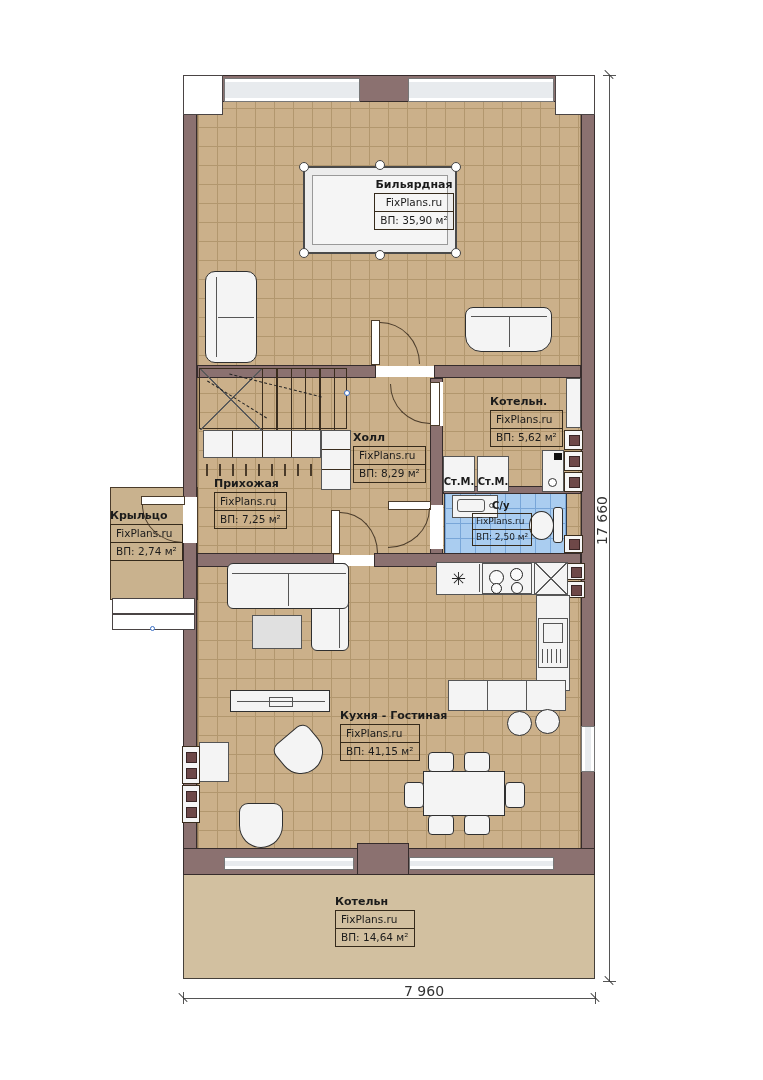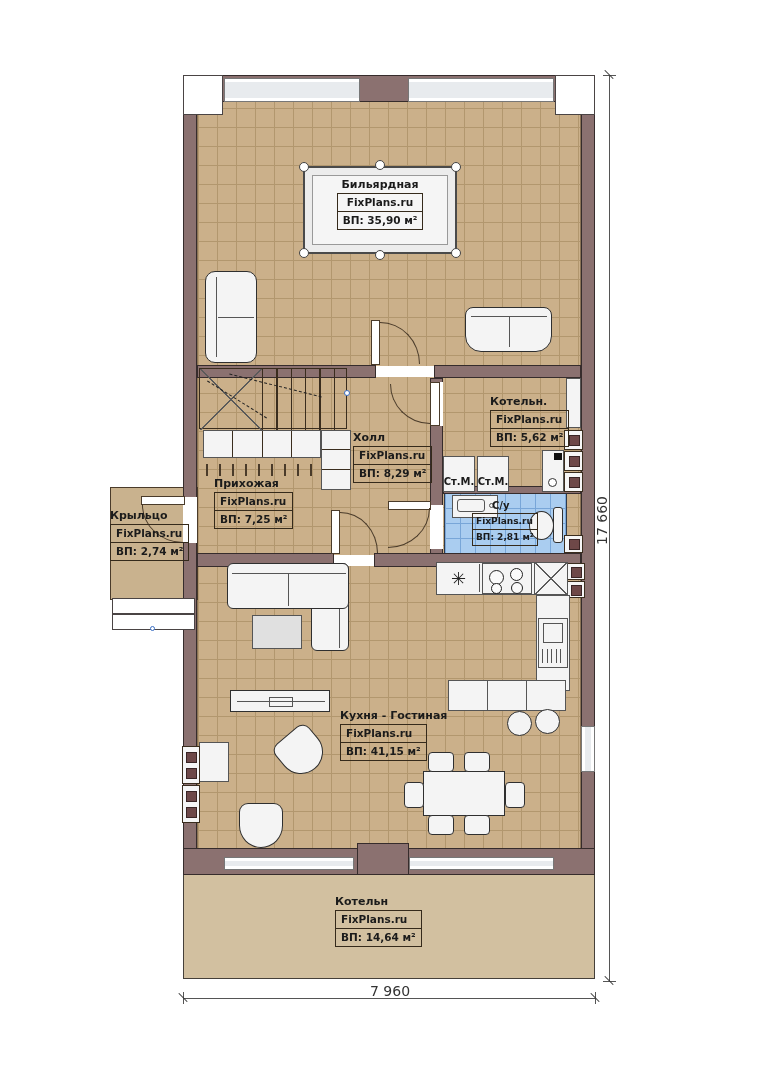--- a/index.html
+++ b/index.html
@@ -31,23 +31,23 @@
   .pil{position:absolute;box-sizing:border-box;background:#f6f6f6;border:1.2px solid #3a2d1e;}
   .pilsq{position:absolute;width:9px;height:9px;background:#6e4848;border:1px solid #3a2525;}
   .arc{position:absolute;box-sizing:border-box;border:0 solid #4a3b2a;background:transparent;}
   .leaf{position:absolute;box-sizing:border-box;background:#fff;border:1px solid #4a3b2a;}
   .circ{border-radius:50%;}
   .ln{position:absolute;border-top:1.2px solid #555;}
   .lnv{position:absolute;border-left:1.2px solid #555;}
   .room-label{position:absolute;}
   .rl-name{font-size:11px;font-weight:700;margin-bottom:2px;white-space:nowrap;}
   .rl-box{display:inline-block;border:1.5px solid #352a1b;}
-  .rl-row{padding:1px 5px;font-size:10.5px;font-weight:700;line-height:15px;white-space:nowrap;}
+  .rl-row{padding:1px 5px;font-size:10.5px;font-weight:400;line-height:15px;white-space:nowrap;}
   .rl-row + .rl-row{border-top:1.5px solid #352a1b;}
-  .center{text-align:center;}
+  .center{text-align:center;padding-left:34px;}
   .small .rl-name{font-size:10px;margin-left:20px;}
   .small .rl-row{font-size:9px;line-height:13px;padding:1px 3px;}
   .dimtext{position:absolute;font-size:14px;color:#333;}
   .dimline{position:absolute;background:#555;}
   .tick{position:absolute;width:12px;border-top:1.3px solid #333;transform:rotate(45deg);}
   .applbl{position:absolute;font-size:10px;font-weight:700;text-align:center;}
   .burn{position:absolute;border:1.4px solid #222;border-radius:50%;background:#fafafa;}
 </style>
 </head>
 <body>
@@ -238,21 +238,21 @@
       <div class="rl-row">ВП: 7,25 м²</div></div>
   </div>
   <div class="room-label" style="left:110px;top:509px;">
     <div class="rl-name">Крыльцо</div>
     <div class="rl-box"><div class="rl-row">FixPlans.ru</div>
       <div class="rl-row">ВП: 2,74 м²</div></div>
   </div>
   <div class="room-label small" style="left:472px;top:500px;">
     <div class="rl-name">С/у</div>
     <div class="rl-box"><div class="rl-row">FixPlans.ru</div>
-      <div class="rl-row">ВП: 2,81 м²</div></div>
+      <div class="rl-row">ВП: 2,50 м²</div></div>
   </div>
   <div class="room-label" style="left:340px;top:709px;">
     <div class="rl-name">Кухня - Гостиная</div>
     <div class="rl-box"><div class="rl-row">FixPlans.ru</div>
       <div class="rl-row">ВП: 41,15 м²</div></div>
   </div>
   <div class="room-label" style="left:335px;top:895px;">
     <div class="rl-name">Котельн</div>
     <div class="rl-box"><div class="rl-row">FixPlans.ru</div>
       <div class="rl-row">ВП: 14,64 м²</div></div>

